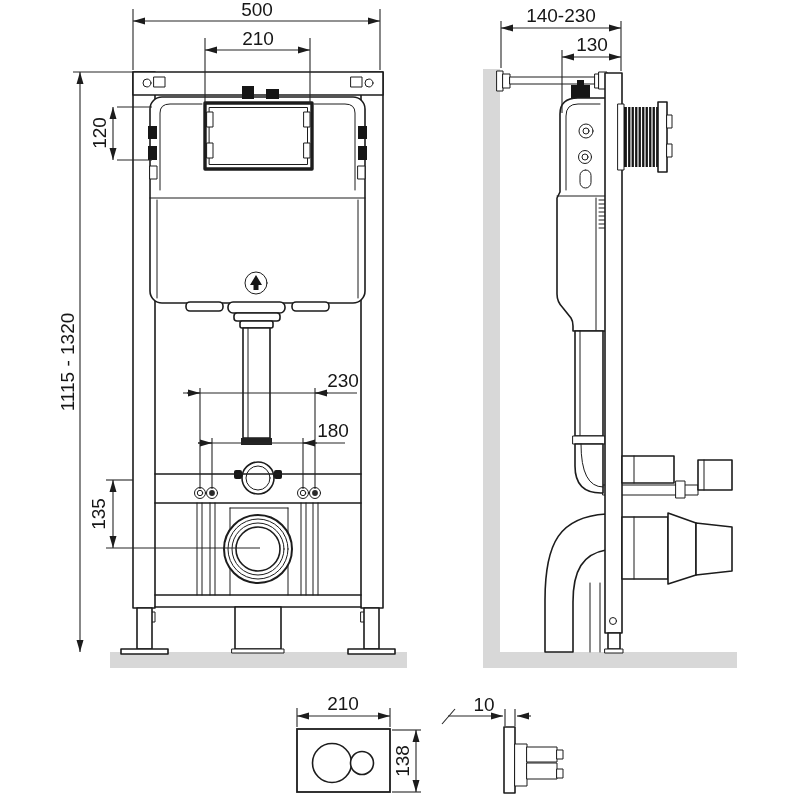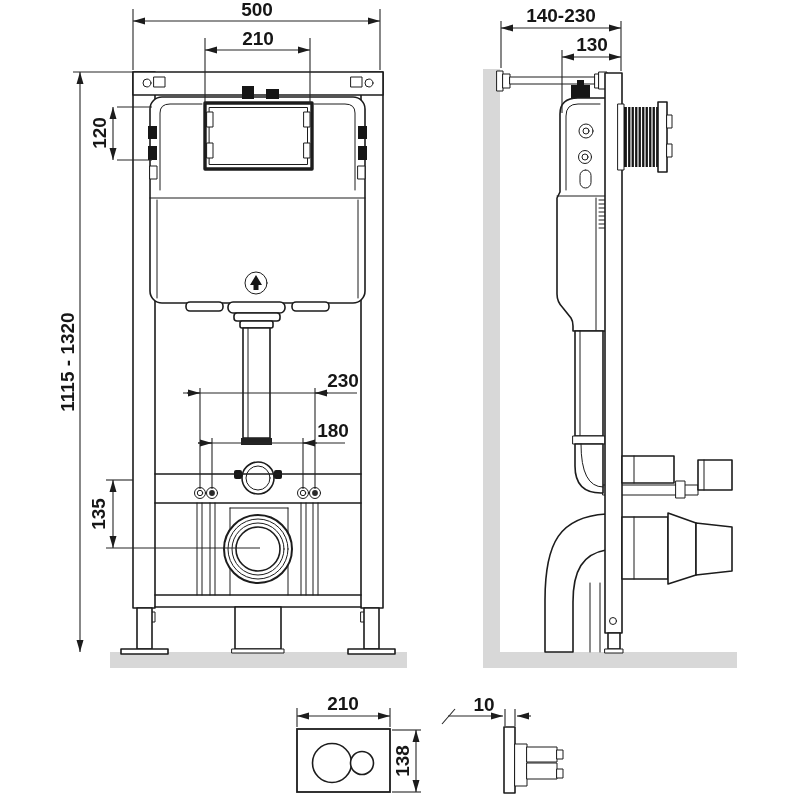--- a/index.html
+++ b/index.html
@@ -1,16 +1,16 @@
 <!DOCTYPE html>
 <html style="--line: #1c1c1c; --surface: #d8d8d8; --background: #ffffff;"><head>
 <meta charset="utf-8">
 <style>
   html,body{margin:0;padding:0;background:var(--background,#fff);}
-  .stage{width:800px;height:800px;position:relative;background:var(--background,#fff);font-weight:bold;}
+  .stage{width:800px;height:800px;position:relative;background:var(--background,#fff);}
   svg{display:block;}
   .ln{fill:none;stroke:var(--line,#1c1c1c);stroke-width:1.6;stroke-linejoin:round;stroke-linecap:round;}
   .thin{fill:none;stroke:var(--line,#1c1c1c);stroke-width:1;stroke-linejoin:round;stroke-linecap:round;}
   .bold{fill:#fff;stroke:var(--line,#1c1c1c);stroke-width:3.4;stroke-linejoin:round;}
   .wf{fill:#ffffff;}
   .dark{fill:#161616;stroke:none;}
   .dim{fill:none;stroke:#262626;stroke-width:1.1;}
   .gray{fill:var(--surface,#d8d8d8);stroke:none;}
   .dimtxt{font-family:"Liberation Sans",sans-serif;font-size:19px;fill:#161616;text-anchor:middle;}
 </style>

